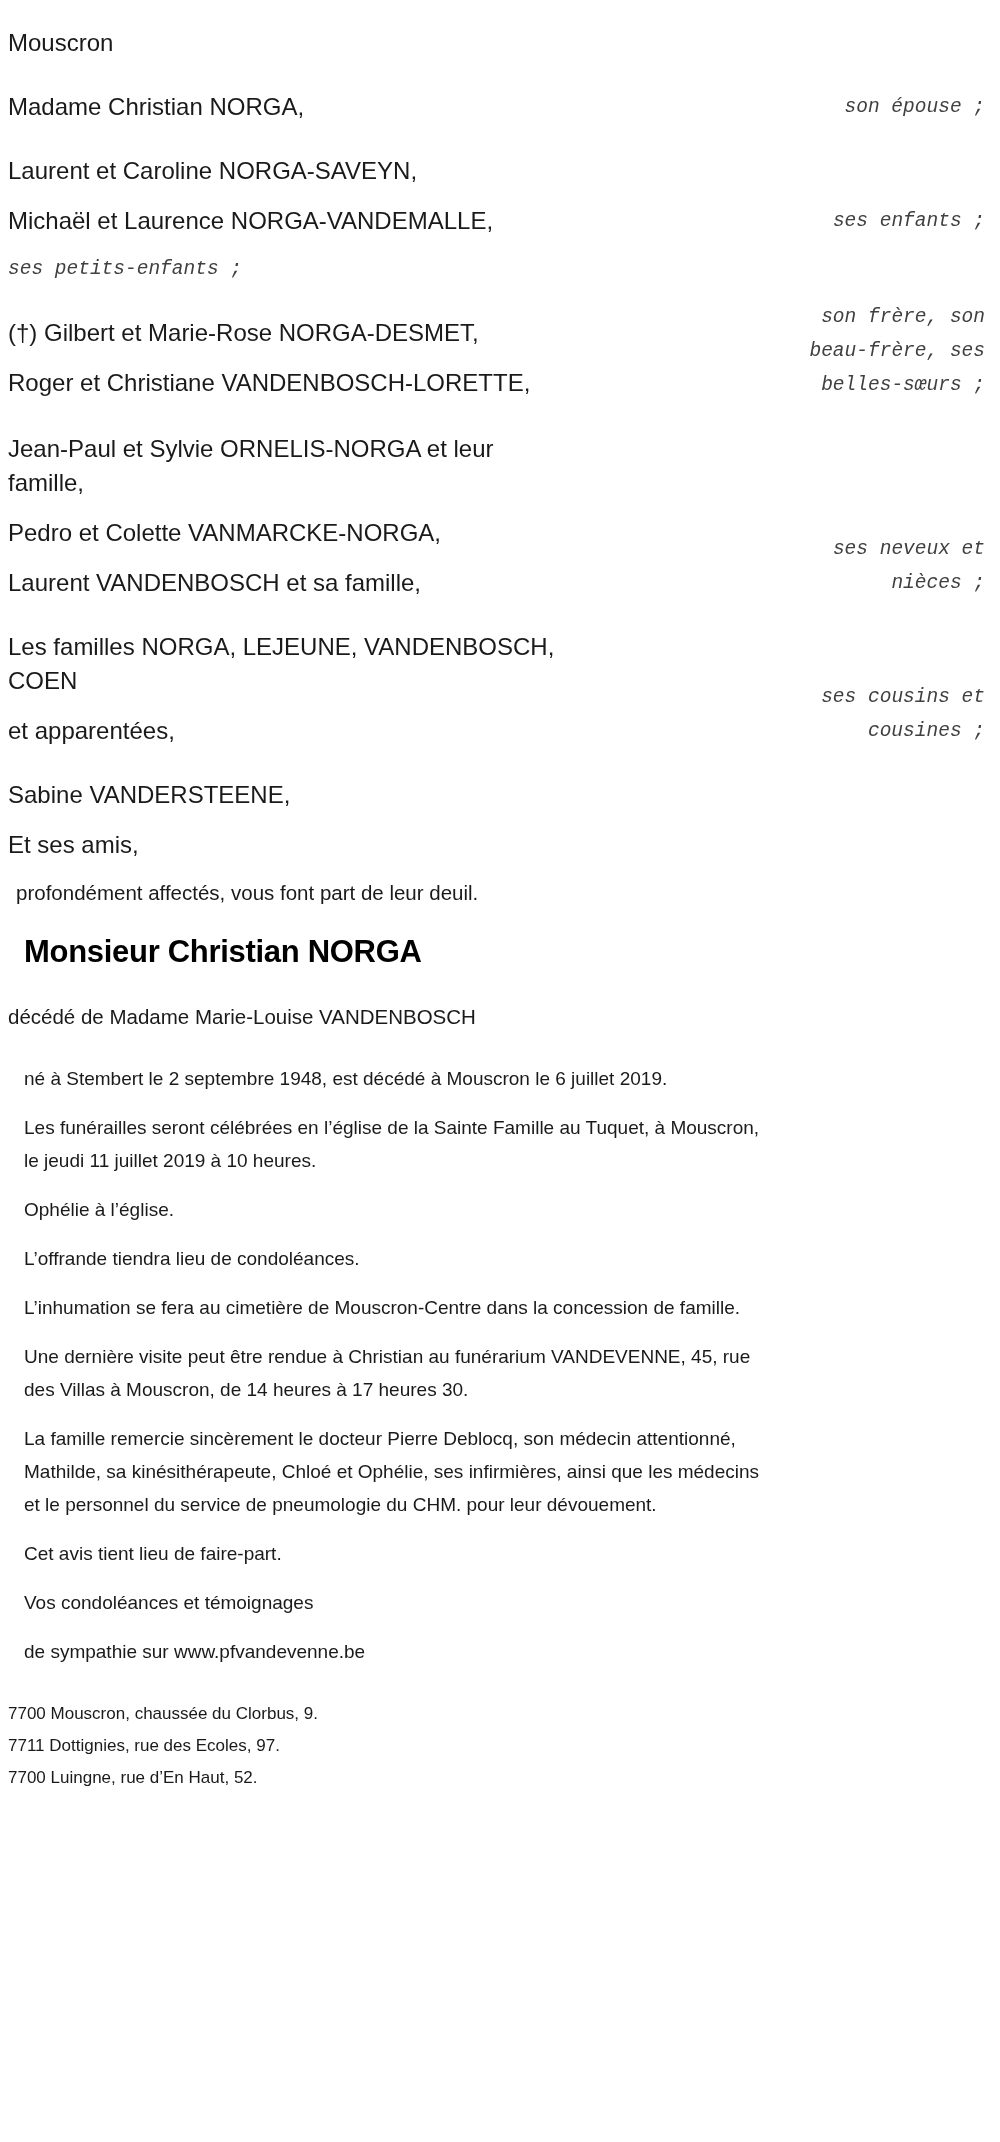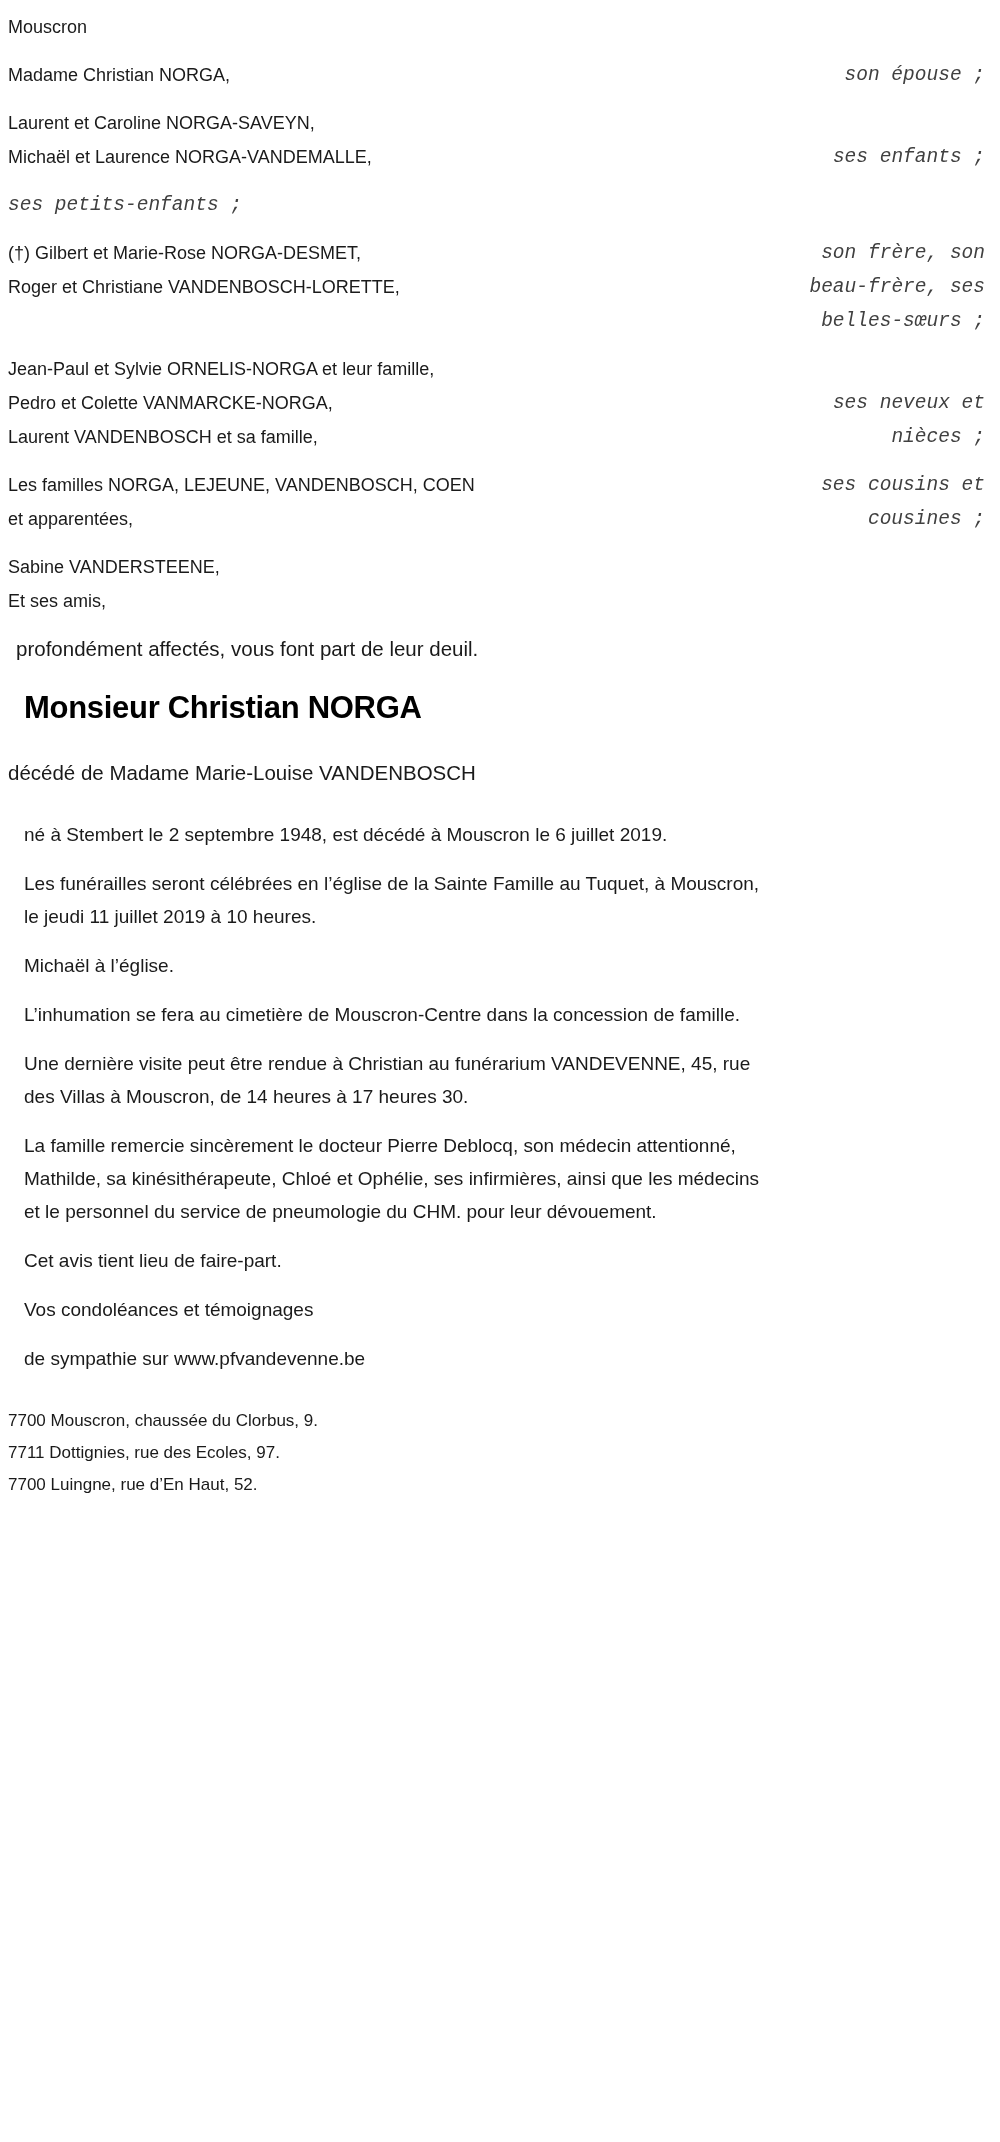--- a/index.html
+++ b/index.html
@@ -31,23 +31,24 @@
     align-items: flex-start;
     justify-content: space-between;
     width: 100%;
     margin-bottom: 14px;
   }
   .group .names {
     flex: 0 1 auto;
     max-width: 560px;
   }
   .group .names .line {
-    font-size: 18px;
-    line-height: 34px;
-    color: #1a1a1a;
+    font-size: 24px;
+    line-height: 34px;
+    color: #1a1a1a;
+    margin-top: 16px;
   }
   .group .role {
     flex: 0 0 auto;
     text-align: right;
     font-style: italic;
     font-size: 19.5px;
     line-height: 34px;
     color: #404040;
     align-self: flex-end;
     max-width: 260px;
@@ -186,21 +187,22 @@
     <div class="affects">profondément affectés, vous font part de leur deuil.</div>
   </div>
 
   <div class="deceased-name">Monsieur Christian NORGA</div>
   <div class="spouse-line">décédé de Madame Marie-Louise VANDENBOSCH</div>
 
   <div class="body-section">
     <div id="body-paragraphs">
         <p class="para">né à Stembert le 2 septembre 1948, est décédé à Mouscron le 6 juillet 2019.</p>
         <p class="para">Les funérailles seront célébrées en l’église de la Sainte Famille au Tuquet, à Mouscron, le jeudi 11 juillet 2019 à 10 heures.</p>
-        <p class="para">Michaël à l’église.</p>
+        <p class="para">Ophélie à l’église.</p>
+        <p class="para">L’offrande tiendra lieu de condoléances.</p>
         <p class="para">L’inhumation se fera au cimetière de Mouscron-Centre dans la concession de famille.</p>
         <p class="para">Une dernière visite peut être rendue à Christian au funérarium VANDEVENNE, 45, rue des Villas à Mouscron, de 14 heures à 17 heures 30.</p>
         <p class="para">La famille remercie sincèrement le docteur Pierre Deblocq, son médecin attentionné, Mathilde, sa kinésithérapeute, Chloé et Ophélie, ses infirmières, ainsi que les médecins et le personnel du service de pneumologie du CHM. pour leur dévouement.</p>
         <p class="para">Cet avis tient lieu de faire-part.</p>
         <p class="para">Vos condoléances et témoignages</p>
         <p class="para">de sympathie sur www.pfvandevenne.be</p>
       </div>
   </div>
 
   <div class="addresses">

